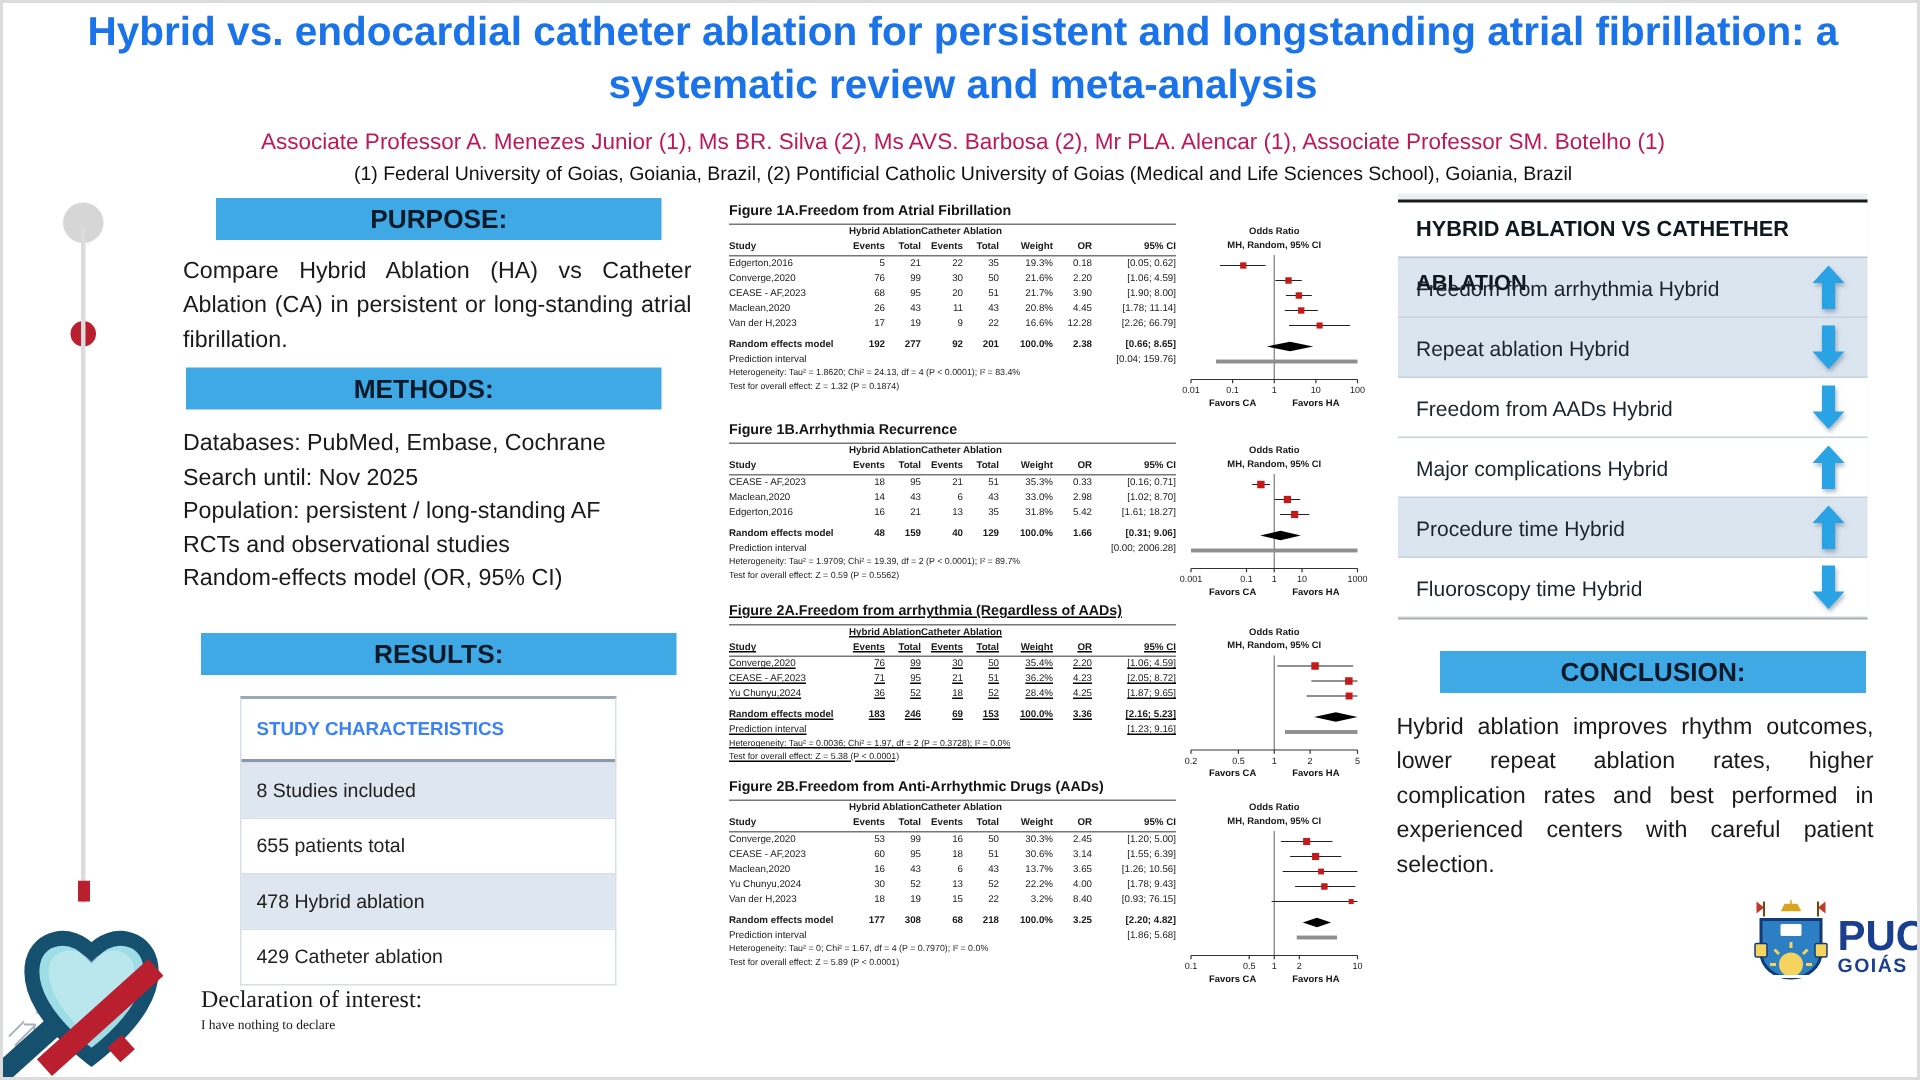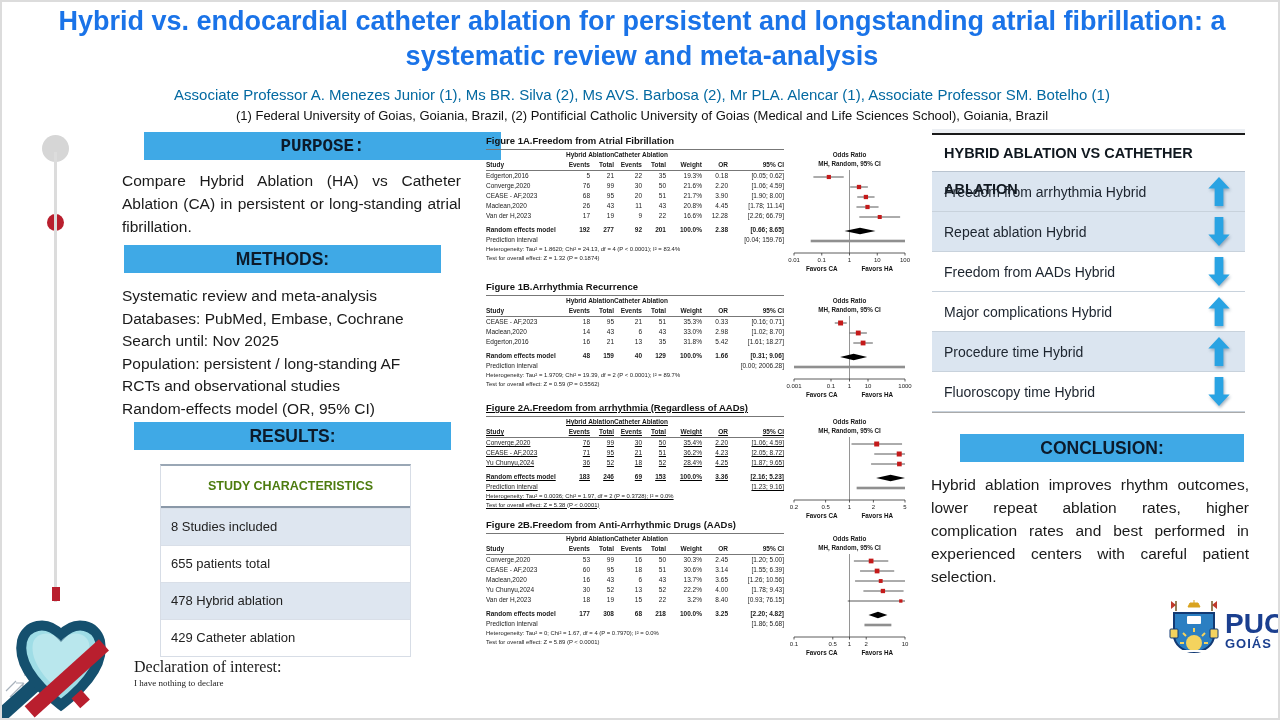--- a/index.html
+++ b/index.html
@@ -3,44 +3,44 @@
 <meta charset="utf-8">
 <style>
   html,body{margin:0;padding:0;background:#f2f2f2;}
   #poster{position:relative;width:1280px;height:720px;background:#ffffff;
     font-family:"Liberation Sans",sans-serif;overflow:hidden;box-sizing:border-box;
     border:2px solid #dcdcdc;}
   
   #page-title{position:absolute;top:2px;left:55px;width:1170px;text-align:center;
     color:#1a73e8;font-weight:bold;font-size:27px;line-height:35px;}
   #authors{position:absolute;top:84px;left:80px;width:1120px;text-align:center;
-    font-size:15px;color:#0369a1;}
+    font-size:15px;color:#be185d;}
   #affiliations{position:absolute;top:106px;left:80px;width:1120px;text-align:center;
     font-size:13px;color:#111;}
   
   .bar{position:absolute;background:#3fa9e6;color:#0c1a2a;font-weight:bold;
     font-size:17.5px;text-align:center;height:28px;line-height:28px;}
-  #purpose-bar{left:142px;top:130px;width:357px;font-family:Liberation Mono, monospace;}
+  #purpose-bar{left:142px;top:130px;width:297px;}
   #methods-bar{left:122px;top:243px;width:317px;}
   #results-bar{left:132px;top:420px;width:317px;}
   #conclusion-bar{left:958px;top:432px;width:284px;}
   .body-text{position:absolute;font-size:15.5px;color:#1a1a1a;}
   #purpose-text{left:120px;top:167px;width:339px;line-height:23px;text-align:justify;}
   #methods-lines{left:120px;top:283px;width:348px;line-height:22.5px;}
   #conclusion-text{left:929px;top:471px;width:318px;line-height:23px;text-align:justify;}
   
   #timeline-line{position:absolute;left:52px;top:150px;width:3px;height:450px;background:#dcdcdc;}
   #timeline-dot-grey{position:absolute;left:40px;top:133px;width:27px;height:27px;border-radius:50%;background:#d6d6d6;}
   #timeline-dot-red{position:absolute;left:45px;top:212px;width:17px;height:17px;border-radius:50%;background:#b91f2e;}
   #heart-logo{position:absolute;left:0px;top:585px;}
   
   #study-table{position:absolute;left:158px;top:462px;width:249px;background:#fff;
     border:1px solid #d7dde6;border-top:2px solid #9aa7b5;}
   .st-header{height:40px;line-height:40px;padding-left:10px;font-weight:bold;
-    font-size:12.5px;color:#4d7c0f;border-bottom:2px solid #8a98a8;text-align:center;}
+    font-size:12.5px;color:#3b82f6;border-bottom:2px solid #8a98a8;}
   .st-row{height:36px;line-height:36px;padding-left:10px;font-size:13px;color:#222;
     border-top:1px solid #d9dfe8;}
   .st-row.alt{background:#dee6f0;}
   
   #declaration{position:absolute;left:132px;top:656px;font-family:"Liberation Serif",serif;color:#1a1a1a;}
   #declaration .decl-title{font-size:16px;}
   #declaration .decl-text{font-size:9px;margin-top:2px;}
   
   #summary-table{position:absolute;left:930px;top:131px;width:313px;background:#fff;
     border-top:2px solid #1a1a1a;border-bottom:1px solid #aaa;box-shadow:0 -4px 0 0 #eceff3;}
@@ -85,21 +85,20 @@
 
   <div id="timeline-dot-grey"></div>
   <div id="timeline-dot-red"></div>
   <div id="timeline-line"></div>
 
   <div id="purpose-bar" class="bar">PURPOSE:</div>
   <div id="purpose-text" class="body-text">Compare Hybrid Ablation (HA) vs Catheter Ablation (CA) in persistent or long-standing atrial fibrillation.</div>
 
   <div id="methods-bar" class="bar">METHODS:</div>
   <div id="methods-lines" class="body-text">
-      <div class="m-line">Systematic review and meta-analysis</div>
       <div class="m-line">Databases: PubMed, Embase, Cochrane</div>
       <div class="m-line">Search until: Nov 2025</div>
       <div class="m-line">Population: persistent / long-standing AF</div>
       <div class="m-line">RCTs and observational studies</div>
       <div class="m-line">Random-effects model (OR, 95% CI)</div>
     </div>
 
   <div id="results-bar" class="bar">RESULTS:</div>
 
   <div id="study-table">

